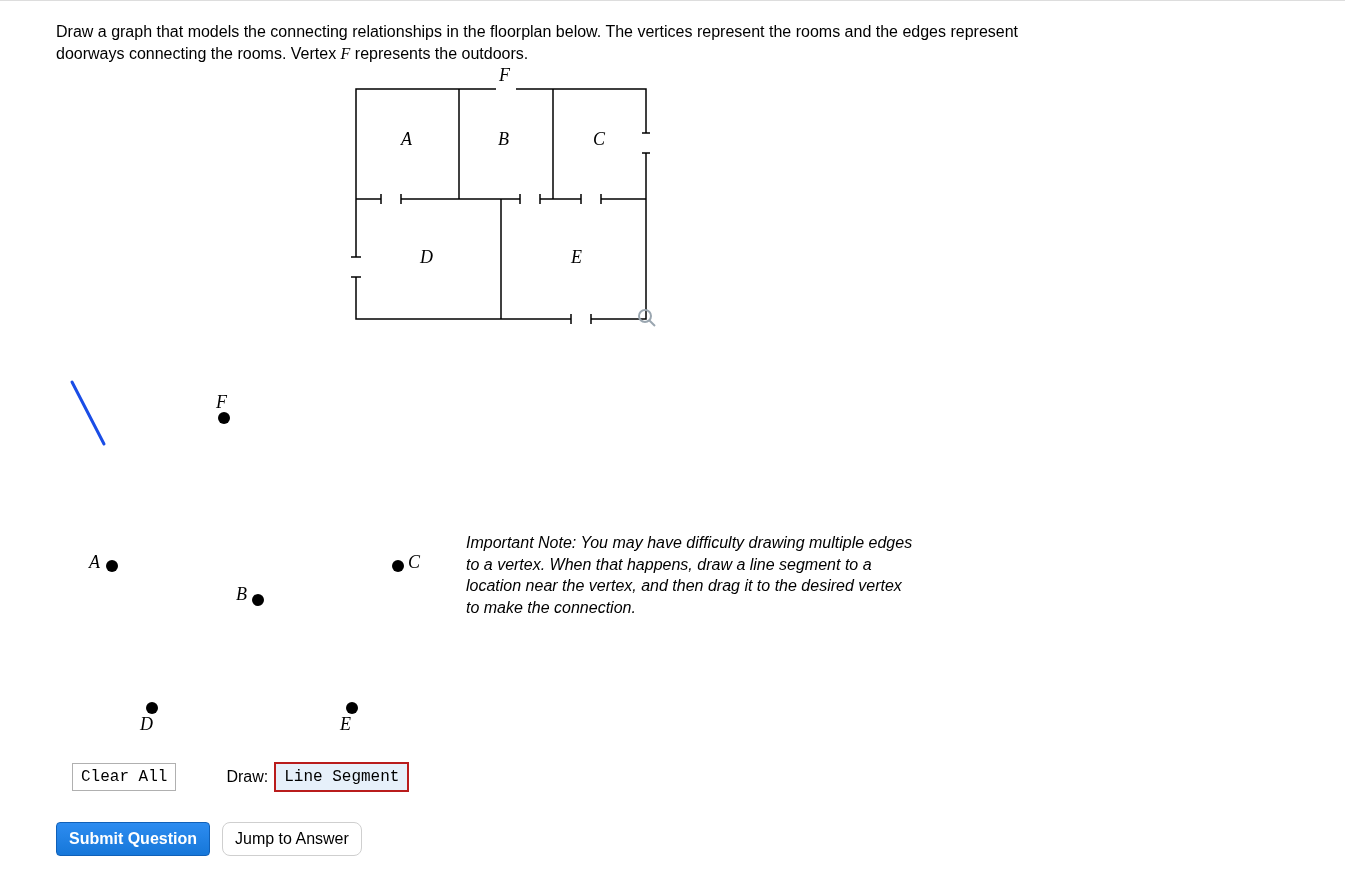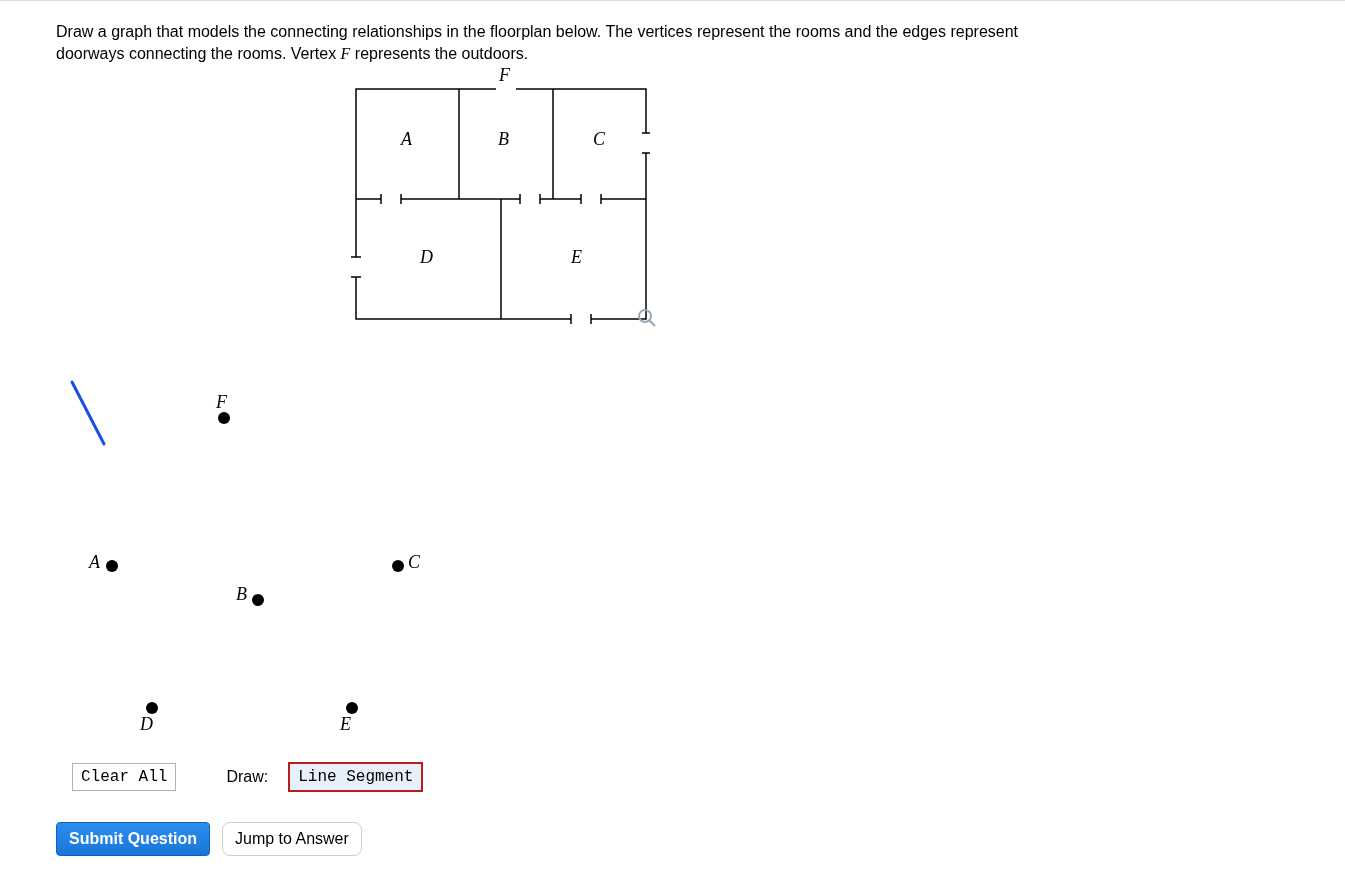--- a/index.html
+++ b/index.html
@@ -12,21 +12,21 @@
     .fp-label { font-family: "Times New Roman", serif; font-style: italic; font-size: 18px; }
     .workspace { display: flex; align-items: flex-start; margin-top: 35px; }
     .graph-area { width: 410px; height: 380px; position: relative; flex-shrink: 0; }
     .graph-svg { position: absolute; left: 0; top: 0; }
     .vertex { position: absolute; width: 12px; height: 12px; border-radius: 50%; background: #000; }
     .vlabel { position: absolute; font-family: "Times New Roman", serif; font-style: italic; font-size: 18px; text-align: center; }
     .note { margin-top: 160px; font-style: italic; max-width: 450px; line-height: 1.35; }
     .toolbar { margin-top: 10px; padding-left: 16px; display: flex; align-items: center; gap: 0; }
     .btn { font-family: Liberation Mono, monospace; font-size: 16px; background: #fff; border: 1px solid #b0b0b0; padding: 4px 8px; cursor: pointer; }
     .btn-selected { background: #e6f0fa; border: 2px solid #b91c1c; }
-    .draw-label { margin: 0 20px 0 10px; padding-left: 40px; }
+    .draw-label { margin: 0 6px 0 10px; padding-left: 40px; }
     .buttons { margin-top: 30px; display: flex; gap: 12px; }
     .submit-btn { font-family: inherit; font-size: 16px; font-weight: bold; background: linear-gradient(#2d8cf0, #1677d9); color: #fff; border: 1px solid #1060b8; border-radius: 4px; padding: 7px 12px; cursor: pointer; }
     .jump-btn { font-family: inherit; font-size: 16px; background: #fff; border: 1px solid #cfcfcf; border-radius: 8px; padding: 7px 12px; cursor: pointer; }
   </style>
 </head>
 <body>
 
 <div class="page">
   <p class="prompt">
     <span>Draw a graph that models the connecting relationships in the floorplan below. The vertices represent the rooms and the edges represent doorways connecting the rooms. Vertex </span><span class="math">F</span><span> represents the outdoors.</span>
@@ -103,20 +103,21 @@
       <div class="vertex" style="left:336px; top:188px;"></div>
       <div class="vlabel" style="left:352px; top:180px;">C</div>
 
       <div class="vertex" style="left:90px; top:330px;"></div>
       <div class="vlabel" style="left:84px; top:342px;">D</div>
 
       <div class="vertex" style="left:290px; top:330px;"></div>
       <div class="vlabel" style="left:284px; top:342px;">E</div>
     </div>
 
+    <p class="note">Important Note: You may have difficulty drawing multiple edges to a vertex. When that happens, draw a line segment to a location near the vertex, and then drag it to the desired vertex to make the connection.</p>
   </div>
 
   <div class="toolbar">
     <button class="btn">Clear All</button>
     <span class="draw-label">Draw:</span>
     <button class="btn btn-selected">Line Segment</button>
   </div>
 
   <div class="buttons">
     <button class="submit-btn">Submit Question</button>

